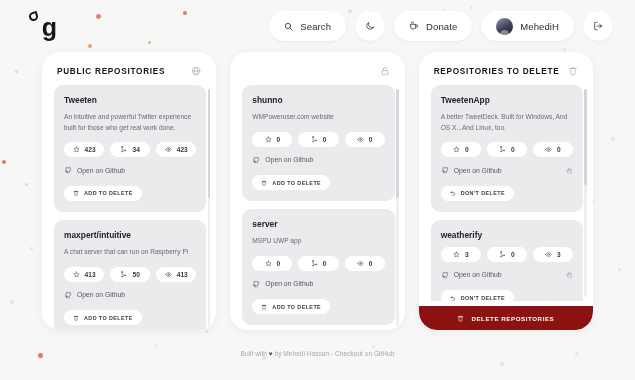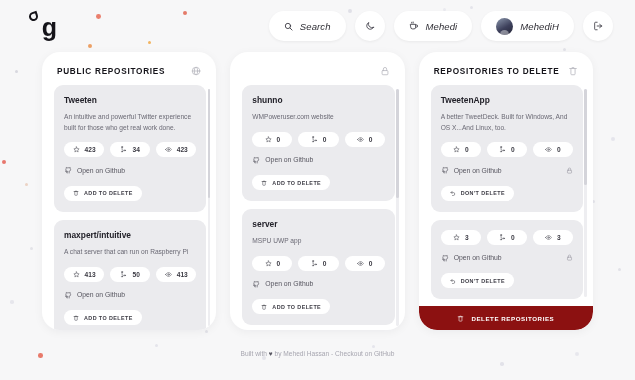--- a/index.html
+++ b/index.html
@@ -80,21 +80,21 @@
     gap: 7px;
     padding: 0 15px;
     font-size: 9.5px;
     color: #2f2e35;
     border: none;
     box-shadow: 0 1px 3px rgba(16,16,24,.06);
     cursor: pointer;
     white-space: nowrap;
   }
   .pill.icon-only { padding: 0; width: 30px; justify-content: center; }
-  .pill .lbl { letter-spacing: .1px; font-style: italic; }
+  .pill .lbl { letter-spacing: .1px; }
 
   .avatar {
     width: 17px;
     height: 17px;
     border-radius: 50%;
     background: linear-gradient(150deg, #8d99ae 0%, #3d405b 55%, #232335 100%);
     flex: none;
     overflow: hidden;
     position: relative;
   }
@@ -352,21 +352,21 @@
 
     <button class="pill">
       <span class="ico">
         <svg width="10" height="10" viewBox="0 0 24 24" fill="none" stroke="#3a3942" stroke-width="2" stroke-linecap="round" stroke-linejoin="round">
           <path d="M4 8h12v7a4 4 0 0 1-4 4H8a4 4 0 0 1-4-4z"></path>
           <path d="M16 9.5h2.2a2.6 2.6 0 0 1 0 5.2H16"></path>
           <line x1="6.5" y1="3" x2="6.5" y2="5"></line>
             <line x1="10" y1="2.4" x2="10" y2="5"></line>
         </svg>
       </span>
-      <span class="lbl">Mehedi</span>
+      <span class="lbl">Donate</span>
     </button>
 
     <button class="pill">
       <span class="avatar"></span>
       <span class="lbl">MehediH</span>
     </button>
 
     <button class="pill icon-only">
       <span class="ico">
         <svg width="10" height="10" viewBox="0 0 24 24" fill="none" stroke="#3a3942" stroke-width="2" stroke-linecap="round" stroke-linejoin="round">
@@ -710,20 +710,21 @@
         <span class="ico">
               <svg width="6" height="6" viewBox="0 0 24 24" fill="none" stroke="currentColor" stroke-width="2" stroke-linecap="round" stroke-linejoin="round">
                 <polyline points="9 5 4 10 9 15"></polyline>
                 <path d="M4 10h9a6 6 0 0 1 0 12h-3"></path>
               </svg>
             </span>
         <span>DON'T DELETE</span>
       </button>
     </div>
     <div class="card">
+      <div class="repo-name">weatherify</div>
       
       
       <div class="stats">
         <div class="stat">
           <span class="ico">
                 <svg width="7" height="7" viewBox="0 0 24 24" fill="none" stroke="currentColor" stroke-width="2" stroke-linecap="round" stroke-linejoin="round">
                   <polygon points="12 3 14.7 9 21 9.7 16.3 14 17.6 20.4 12 17.2 6.4 20.4 7.7 14 3 9.7 9.3 9"></polygon>
                 </svg>
               </span>
           <span>3</span>

